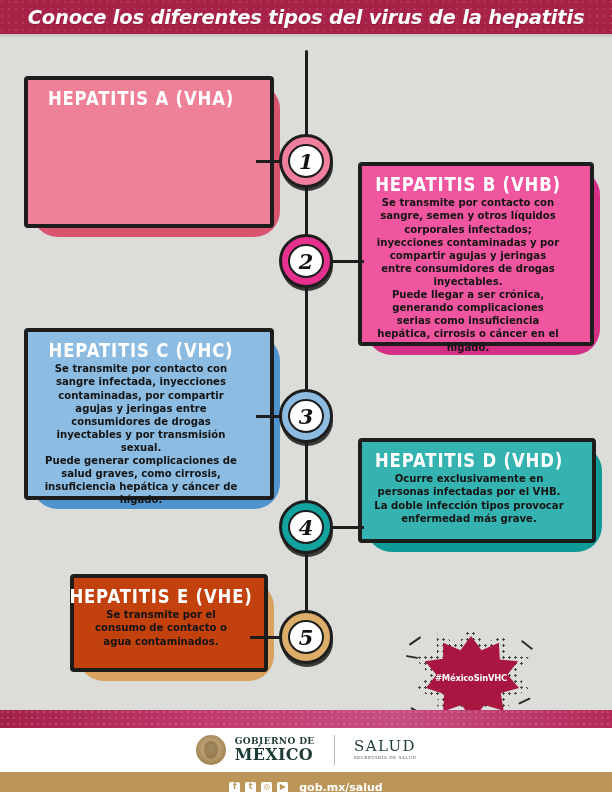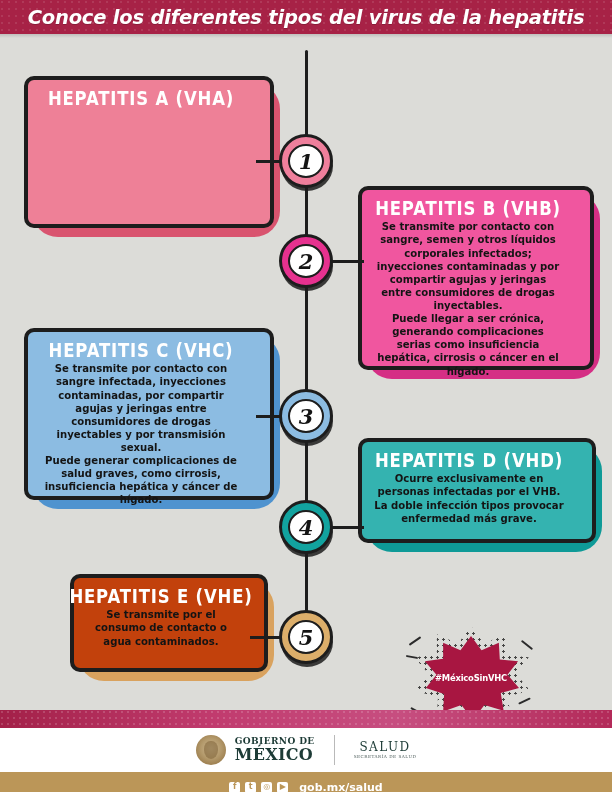--- a/index.html
+++ b/index.html
@@ -47,21 +47,21 @@
   
   .bubble{ position:absolute; }
   .bubble .shadowlayer{
     position:absolute; left:8px; top:7px; right:-6px; bottom:-9px;
     border-radius:26px;
     opacity:1;
   }
   .bubble .box{
     position:absolute; left:0; top:0; width:100%; height:100%;
     border:4px solid #1d1d1d;
-    border-radius:10px;
+    border-radius:4px;
     padding:8px 28px 10px 12px;
     display:flex; flex-direction:column; align-items:center;
     overflow:visible;
   }
   .bubble .title{
     font-family:"DejaVu Sans", sans-serif;
     font-weight:bold;
     color:#ffffff;
     font-size:16.5px;
     letter-spacing:0.8px;
@@ -152,21 +152,21 @@
   }
   .gob{
     display:flex; flex-direction:column; line-height:1;
     font-family:"DejaVu Serif", serif; color:#1d3b36;
   }
   .gob .l1{ font-size:9px; font-weight:bold; letter-spacing:.4px; }
   .gob .l2{ font-size:16px; font-weight:bold; letter-spacing:.3px; margin-top:1px; }
   .divline{ width:1px; height:30px; background:#b9b9b9; margin:0 10px; }
   .salud{ display:flex; flex-direction:column; align-items:center; line-height:1;
           font-family:"DejaVu Serif", serif; color:#1d3b36; }
-  .salud .s1{ font-size:12px; letter-spacing:1.4px; }
+  .salud .s1{ font-size:15px; letter-spacing:1.4px; }
   .salud .s2{ font-size:4.2px; letter-spacing:.5px; margin-top:2px; color:#4a5a58; }
   .foot-tan{
     position:absolute; left:0; top:62px; width:612px; height:30px;
     background:#bb9658; display:flex; align-items:center; justify-content:center; gap:5px;
   }
   .sicon{
     width:11px; height:11px; border-radius:2px; background:#ffffff;
     display:flex; align-items:center; justify-content:center;
     font-size:8px; color:#bb9658; font-family:"DejaVu Sans", sans-serif; font-weight:bold;
     line-height:1;
@@ -191,21 +191,21 @@
     <div class="spine"></div>
 
     <div class="bubble" id="bubble-a" style="left:24px; top:38px; width:250px; height:152px;">
       <div class="shadowlayer" style="background: rgb(217, 84, 111);"></div>
       <div class="box" id="box-a" style="background: rgb(238, 128, 151);">
         <div class="title">HEPATITIS A (VHA)</div>
       </div>
     </div>
     <div class="stub" style="left:256px; top:122px; width:42px;"></div>
 
-    <div class="bubble" id="bubble-b" style="left:358px; top:148px; width:236px; height:184px;">
+    <div class="bubble" id="bubble-b" style="left:358px; top:124px; width:236px; height:184px;">
       <div class="shadowlayer" style="background: rgb(213, 47, 133);"></div>
       <div class="box" id="box-b" style="background: rgb(240, 86, 159);">
         <div class="title">HEPATITIS B (VHB)</div>
         <div class="body">
             <span style="display:block">Se transmite por contacto con sangre, semen y otros líquidos corporales infectados; inyecciones contaminadas y por compartir agujas y jeringas entre consumidores de drogas inyectables.</span>
             <span style="display:block">Puede llegar a ser crónica, generando complicaciones serias como insuficiencia hepática, cirrosis o cáncer en el hígado.</span>
           </div>
       </div>
     </div>
     <div class="stub" style="left:320px; top:222px; width:44px;"></div>

